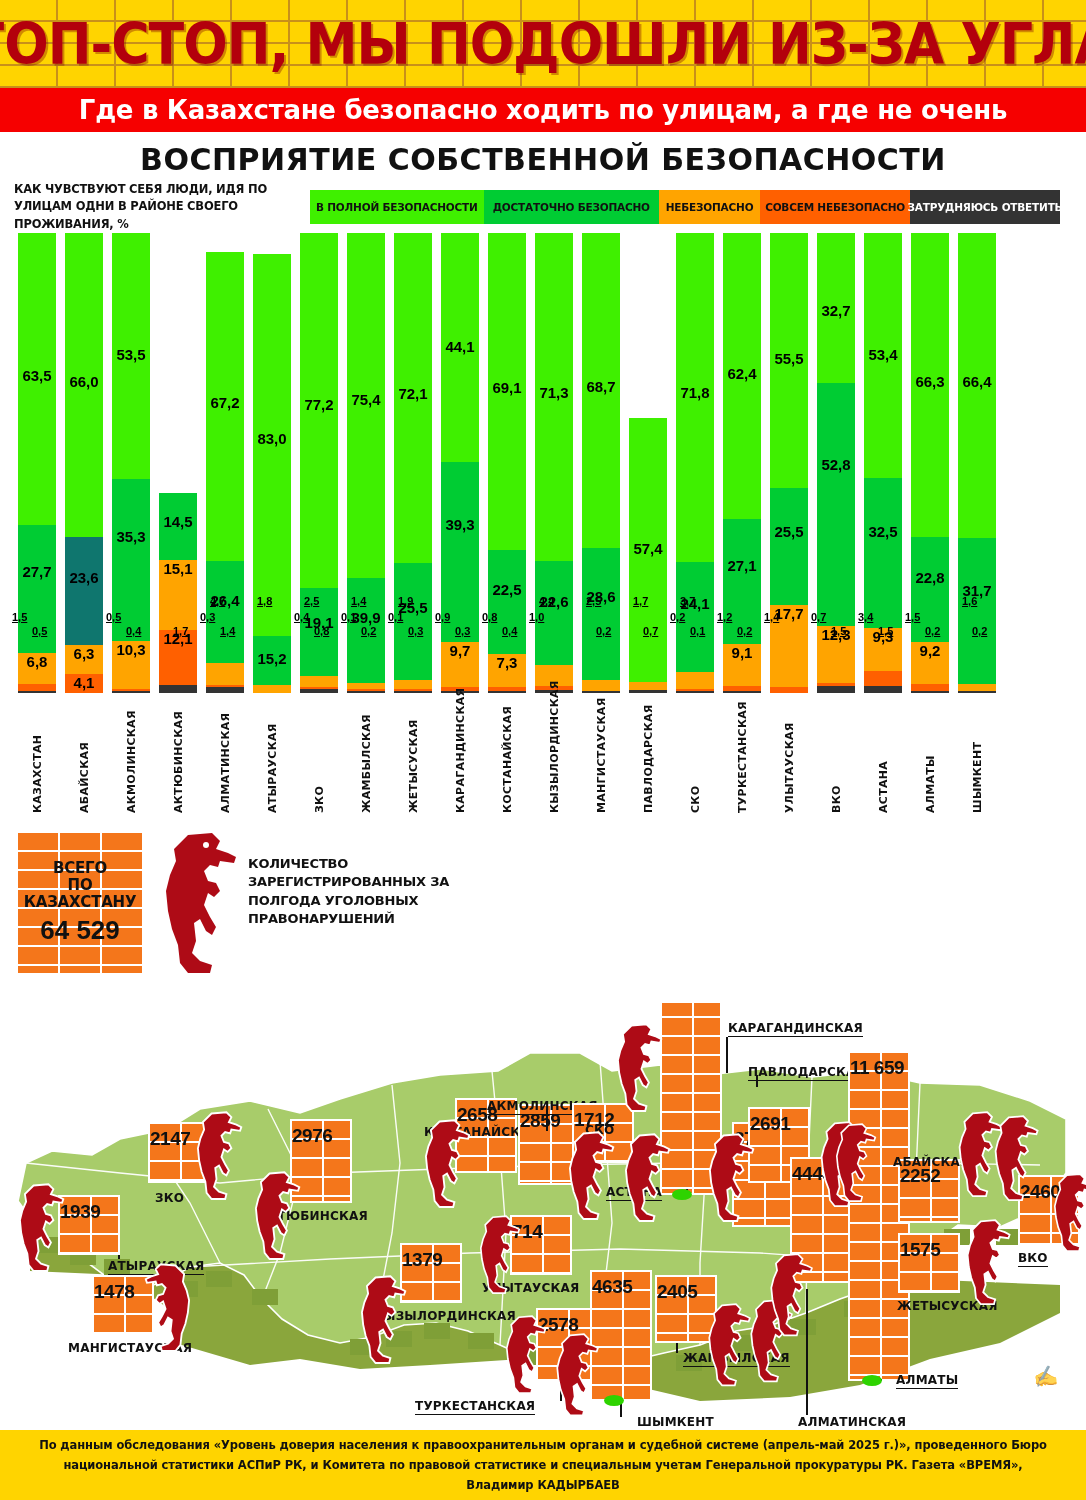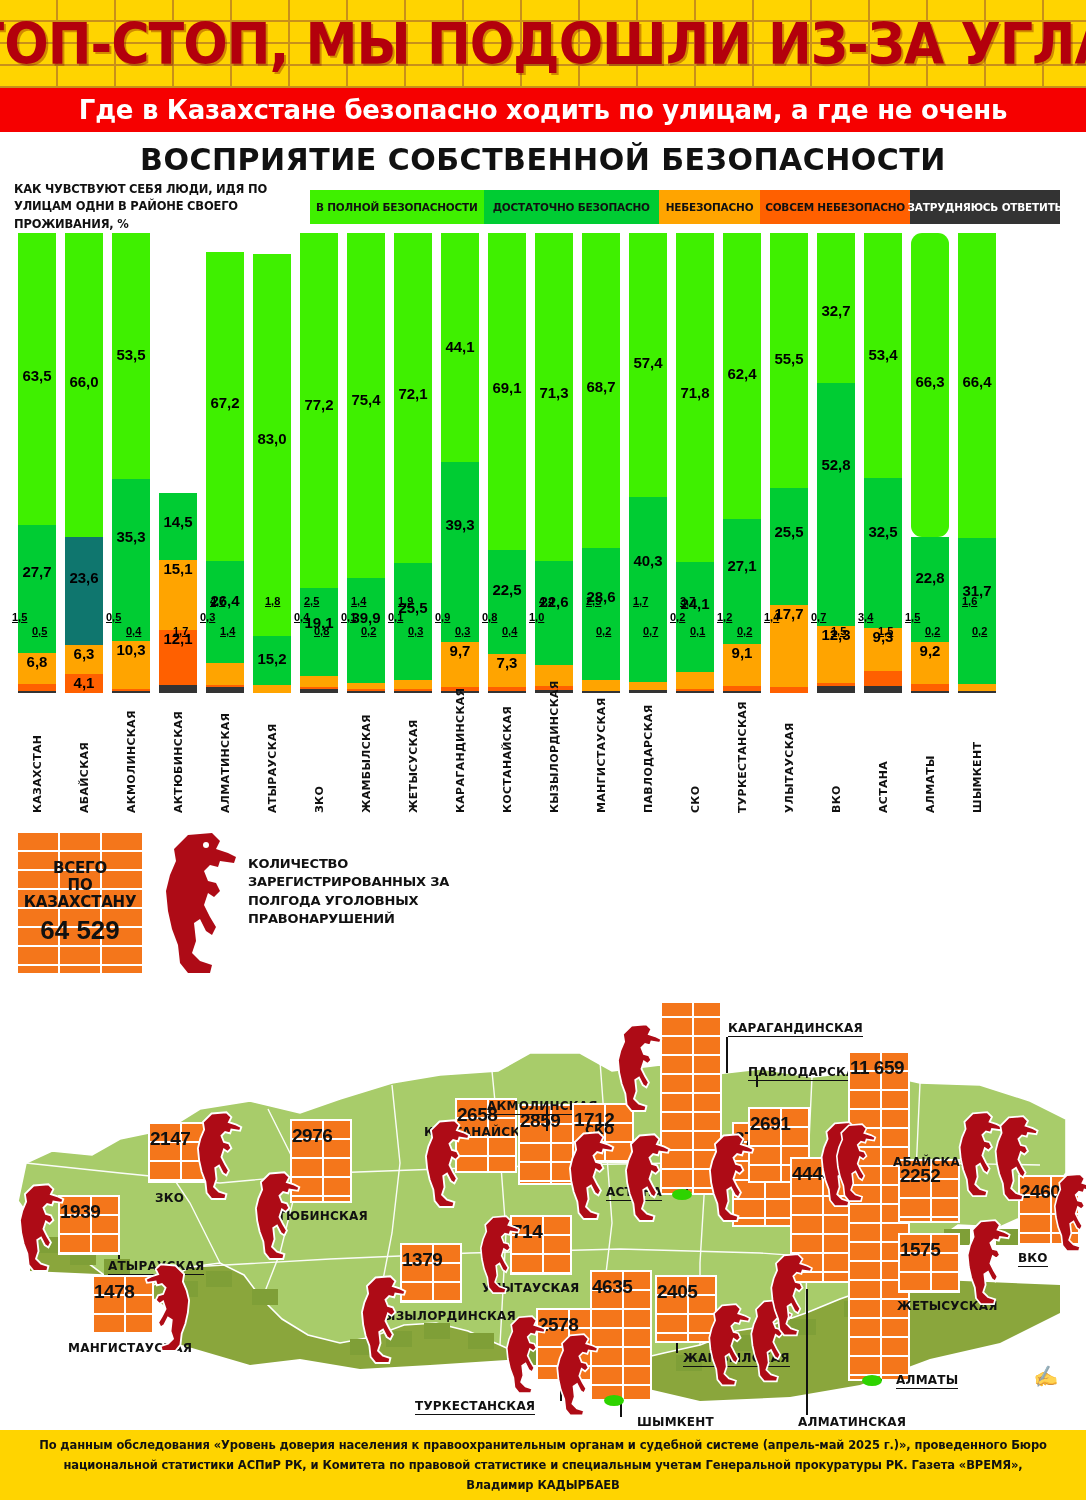--- a/index.html
+++ b/index.html
@@ -271,21 +271,21 @@
         </div>
         <div class="bar-col">
           <div class="seg s0" style="background: rgb(63, 240, 0); height: 381.8px;">
             <div class="v">83,0</div>
           </div>
           <div class="seg s1" style="background: rgb(0, 204, 51); height: 49px;">
             <div class="v">15,2</div>
           </div>
           <div class="seg s2" style="background: rgb(255, 164, 0); height: 8.28px;"></div>
           <div class="callouts">
-            <div class="co" style="left: 12px; top: -46px; text-decoration: underline;">1,8</div>
+            <div class="co" style="left: 4px; top: -46px; text-decoration: underline;">1,8</div>
           </div>
         </div>
         <div class="bar-col">
           <div class="seg s0" style="background: rgb(63, 240, 0); height: 355.12px;">
             <div class="v">77,2</div>
           </div>
           <div class="seg s1" style="background: rgb(0, 204, 51); height: 87.86px;">
             <div class="v">19,1</div>
           </div>
           <div class="seg s2" style="background: rgb(255, 164, 0); height: 11.5px;"></div>
@@ -390,23 +390,20 @@
           <div class="seg s4" style="background: rgb(51, 51, 51); height: 2px;"></div>
           <div class="callouts">
             <div class="co" style="left: 4px; top: -46px; text-decoration: underline;">2,5</div>
             <div class="co" style="left: 14px; top: -16px; text-decoration: underline;">0,2</div>
           </div>
         </div>
         <div class="bar-col">
           <div class="seg s0" style="background: rgb(63, 240, 0); height: 263.776px;">
             <div class="v">57,4</div>
           </div>
-          <div class="seg s1" style="background: rgb(0, 204, 51); height: 185.195px;">
-            <div class="v">40,3</div>
-          </div>
           <div class="seg s2" style="background: rgb(255, 164, 0); height: 7.81219px;"></div>
           <div class="seg s4" style="background: rgb(51, 51, 51); height: 3.21678px;"></div>
           <div class="callouts">
             <div class="co" style="left: 4px; top: -46px; text-decoration: underline;">1,7</div>
             <div class="co" style="left: 14px; top: -16px; text-decoration: underline;">0,7</div>
           </div>
         </div>
         <div class="bar-col">
           <div class="seg s0" style="background: rgb(63, 240, 0); height: 330.611px;">
             <div class="v">71,8</div>
@@ -483,21 +480,21 @@
             <div class="v">9,3</div>
           </div>
           <div class="seg s3" style="background: rgb(255, 96, 0); height: 15.6244px;"></div>
           <div class="seg s4" style="background: rgb(51, 51, 51); height: 6.89311px;"></div>
           <div class="callouts">
             <div class="co" style="left: -6px; top: -30px; text-decoration: underline;">3,4</div>
             <div class="co" style="left: 14px; top: -16px; text-decoration: underline;">1,5</div>
           </div>
         </div>
         <div class="bar-col">
-          <div class="seg s0" style="background: rgb(63, 240, 0); height: 304.98px; border-radius: 11px;">
+          <div class="seg s0" style="background: rgb(63, 240, 0); height: 304.98px;">
             <div class="v">66,3</div>
           </div>
           <div class="seg s1" style="background: rgb(0, 204, 51); height: 104.88px;">
             <div class="v">22,8</div>
           </div>
           <div class="seg s2" style="background: rgb(255, 164, 0); height: 42.32px;">
             <div class="v">9,2</div>
           </div>
           <div class="seg s3" style="background: rgb(255, 96, 0); height: 6.9px;"></div>
           <div class="seg s4" style="background: rgb(51, 51, 51); height: 2px;"></div>

